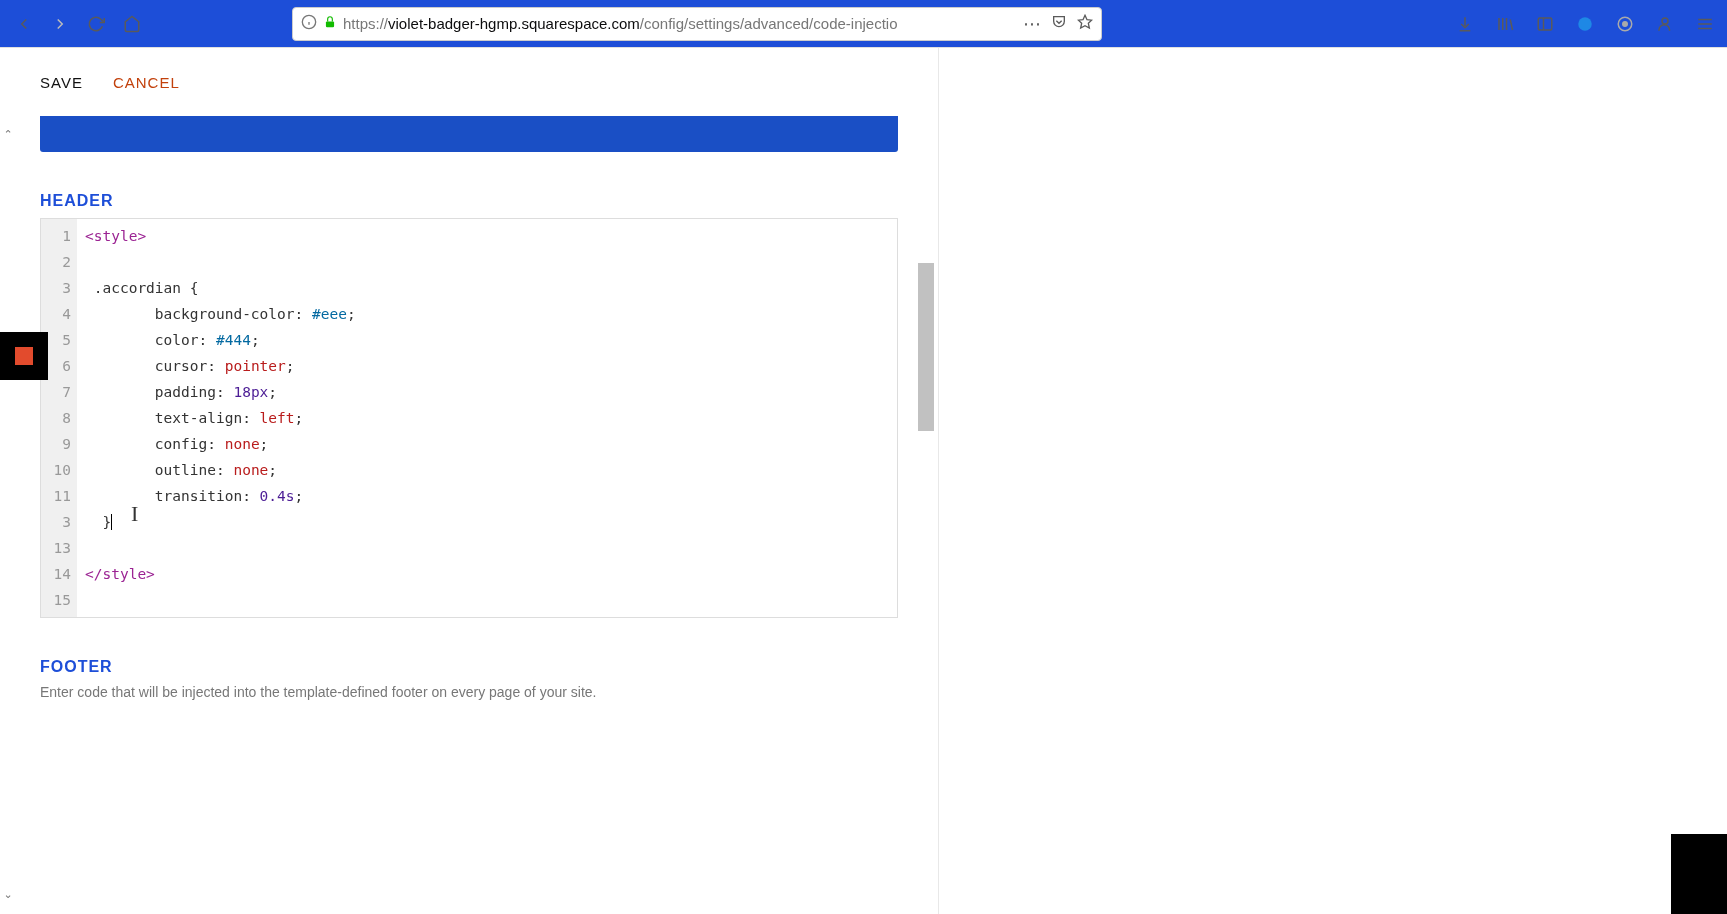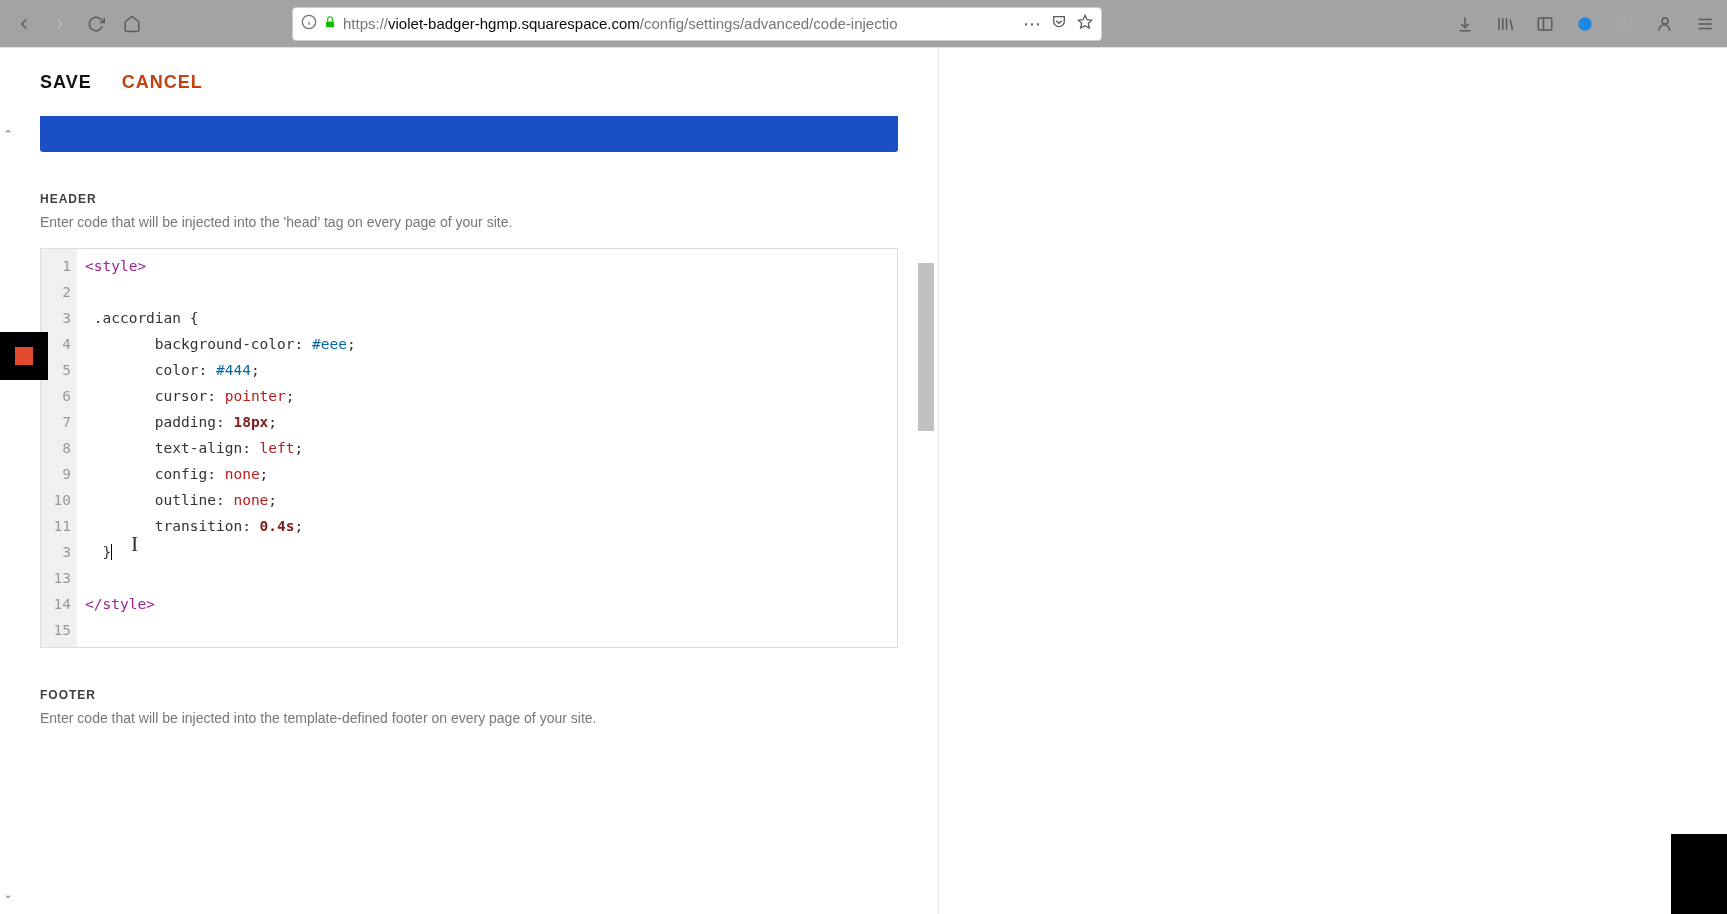--- a/index.html
+++ b/index.html
@@ -3,21 +3,21 @@
 <meta charset="utf-8">
 <style>
   * { margin: 0; padding: 0; box-sizing: border-box; }
   body {
     font-family: -apple-system, BlinkMacSystemFont, "Segoe UI", Helvetica, Arial, sans-serif;
     background: #f5f5f5;
     overflow: hidden;
   }
   .browser-chrome {
     height: 48px;
-    background: #a3a3a3;
+    background: #1d4ed8;
     border-bottom: 1px solid #e0e0e0;
     display: flex;
     align-items: center;
     padding: 0 8px;
     gap: 4px;
   }
   .nav-btn {
     width: 32px; height: 32px;
     display: flex; align-items: center; justify-content: center;
     border-radius: 4px;
@@ -66,22 +66,22 @@
   }
   .top-actions {
     height: 68px;
     background: #fff;
     display: flex;
     align-items: center;
     padding: 0 40px;
     gap: 30px;
   }
   .action-link {
-    font-size: 18px;
-    font-weight: 700;
+    font-size: 15px;
+    font-weight: 400;
     letter-spacing: 1px;
     cursor: pointer;
     color: #111;
   }
   .action-link.cancel { color: #c2410c; }
   .main-panel {
     position: absolute;
     top: 68px;
     left: 0;
     width: 938px;
@@ -128,24 +128,24 @@
     justify-content:center;
     align-items:flex-start;
     overflow:hidden;
   }
   .notice-remnant span {
     color: rgba(255,255,255,0.0);
     font-size: 16px;
     margin-top: -8px;
   }
   h3.section-title {
-    font-size: 12px;
+    font-size: 16px;
     font-weight: 600;
     letter-spacing: 1px;
-    color: #404040;
+    color: #1d4ed8;
     margin-bottom: 8px;
   }
   p.section-desc {
     font-size: 14px;
     color: #777;
     margin-bottom: 18px;
   }
   .code-editor {
     display: flex;
     border: 1px solid #ddd;
@@ -166,21 +166,21 @@
   .code-area {
     flex: 1;
     padding: 4px 8px;
     position: relative;
     color: #333;
   }
   .tag { color: #9b2393; }
   .sel { color: #333; }
   .prop { color: #333; }
   .val-color { color: #0369a1; }
-  .val-num { color: #7f1d1d; font-weight: 700; }
+  .val-num { color: #4c1d95; font-weight: 400; }
   .val-kw { color: #b91c1c; }
   .punc { color: #333; }
   .cursor {
     border-right: 1.5px solid #000;
     animation: blink 1s step-end infinite;
   }
   @keyframes blink { 50% { border-color: transparent; } }
   .ibeam {
     position: absolute;
     font-family: serif;
@@ -335,21 +335,20 @@
   </div>
 
   <div class="main-panel">
     <div class="inner">
 
       <div class="notice-remnant">
         <span>Available on Business and Commerce plans. Learn more</span>
       </div>
 
       <h3 class="section-title">HEADER</h3>
-      <p class="section-desc">Enter code that will be injected into the 'head' tag on every page of your site.</p>
 
       <div class="code-editor">
         <div class="gutter">
           <div>1</div>
           <div>2</div>
           <div>3</div>
           <div>4</div>
           <div>5</div>
           <div>6</div>
           <div>7</div>

